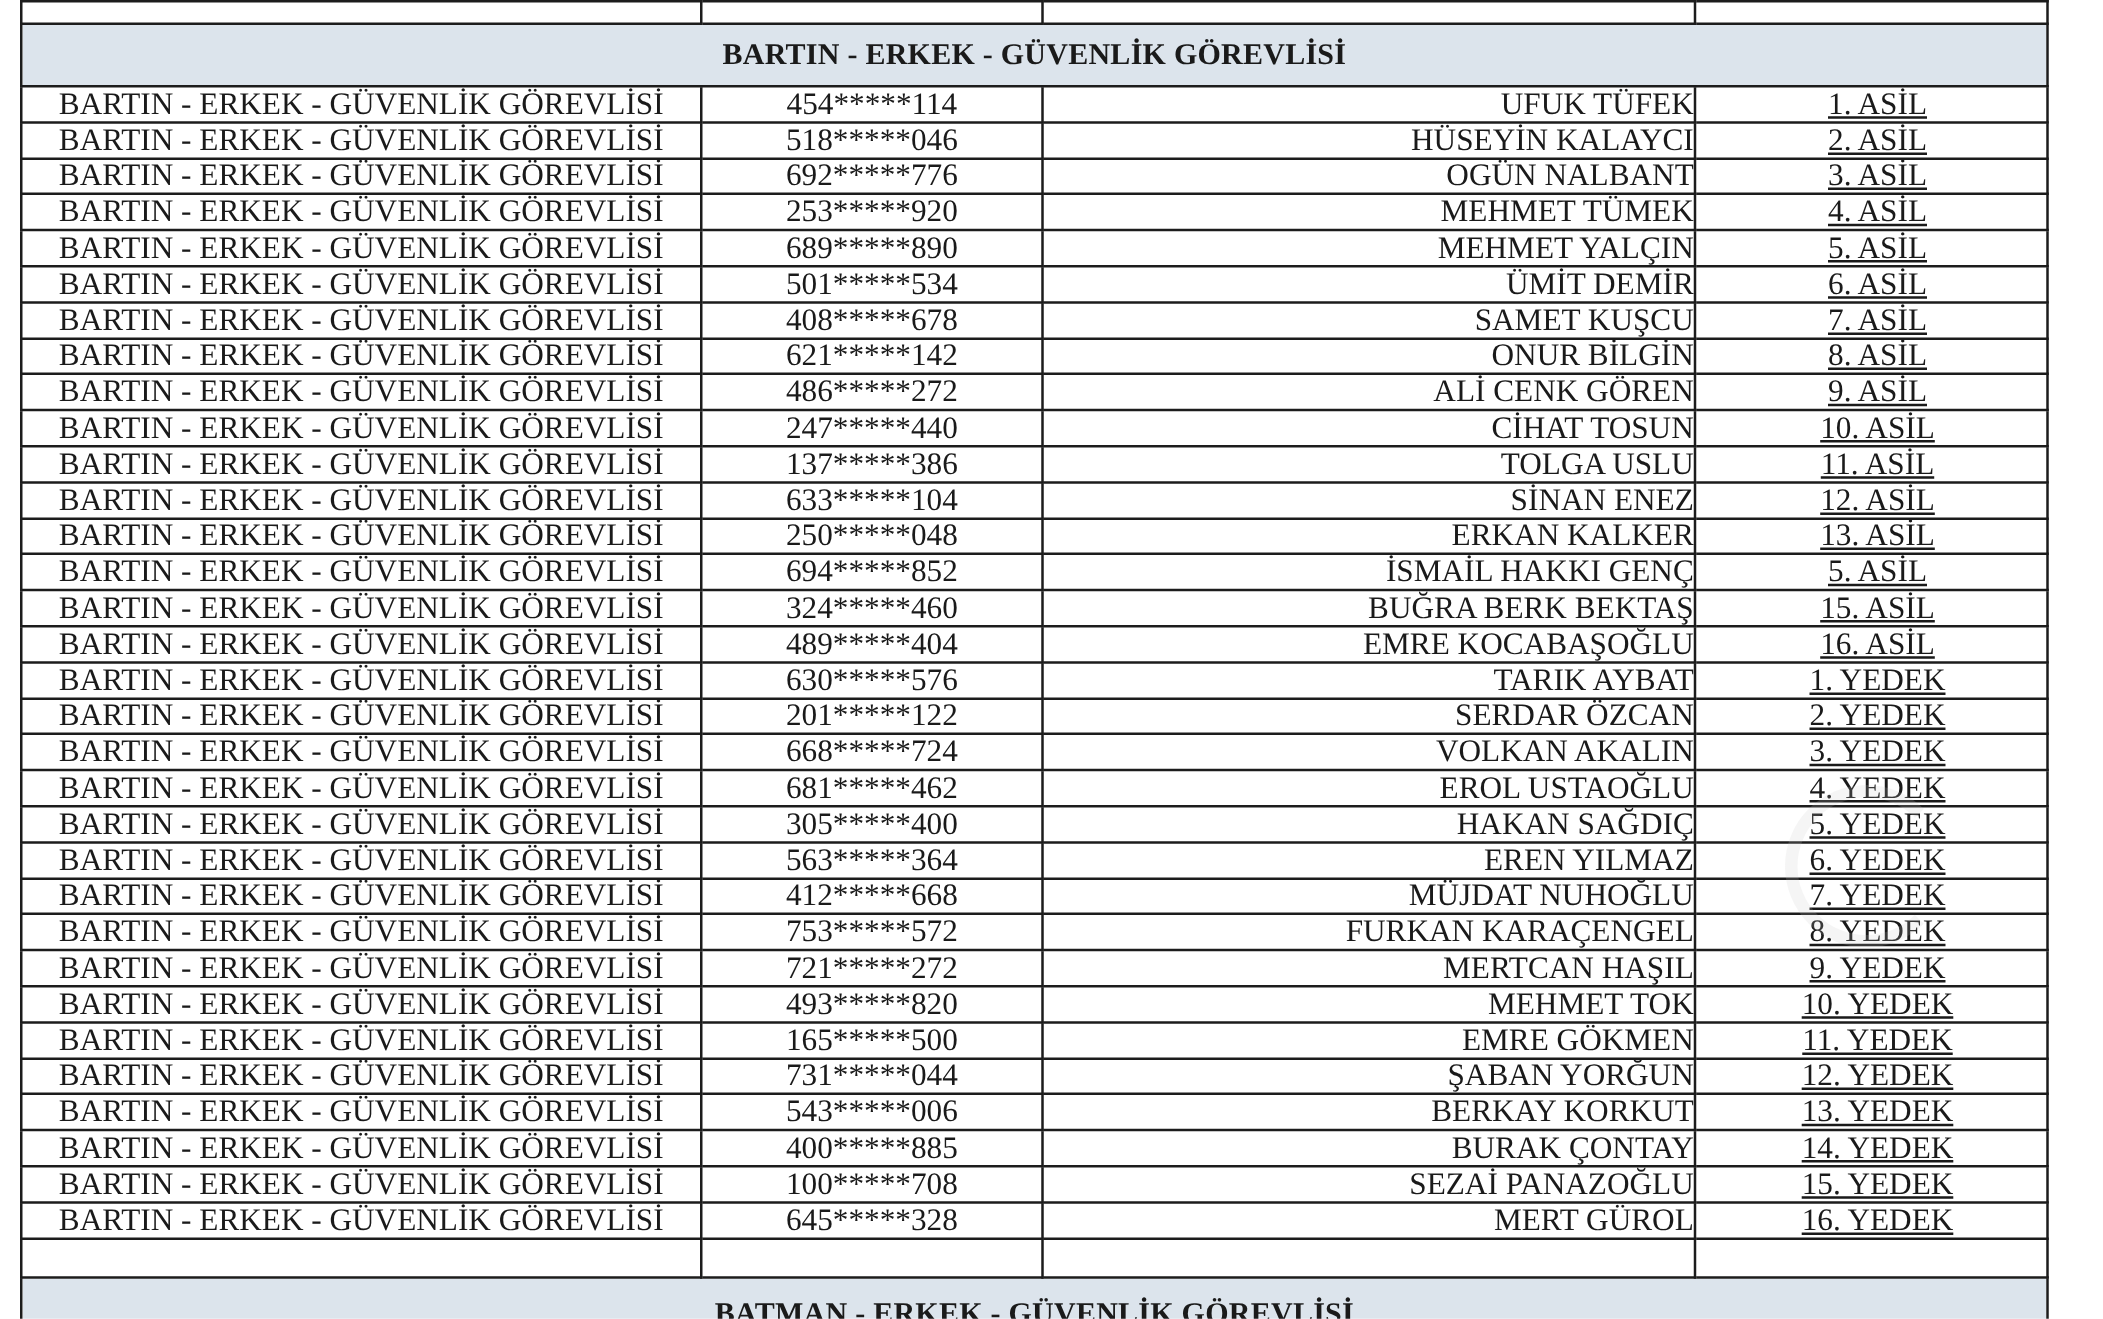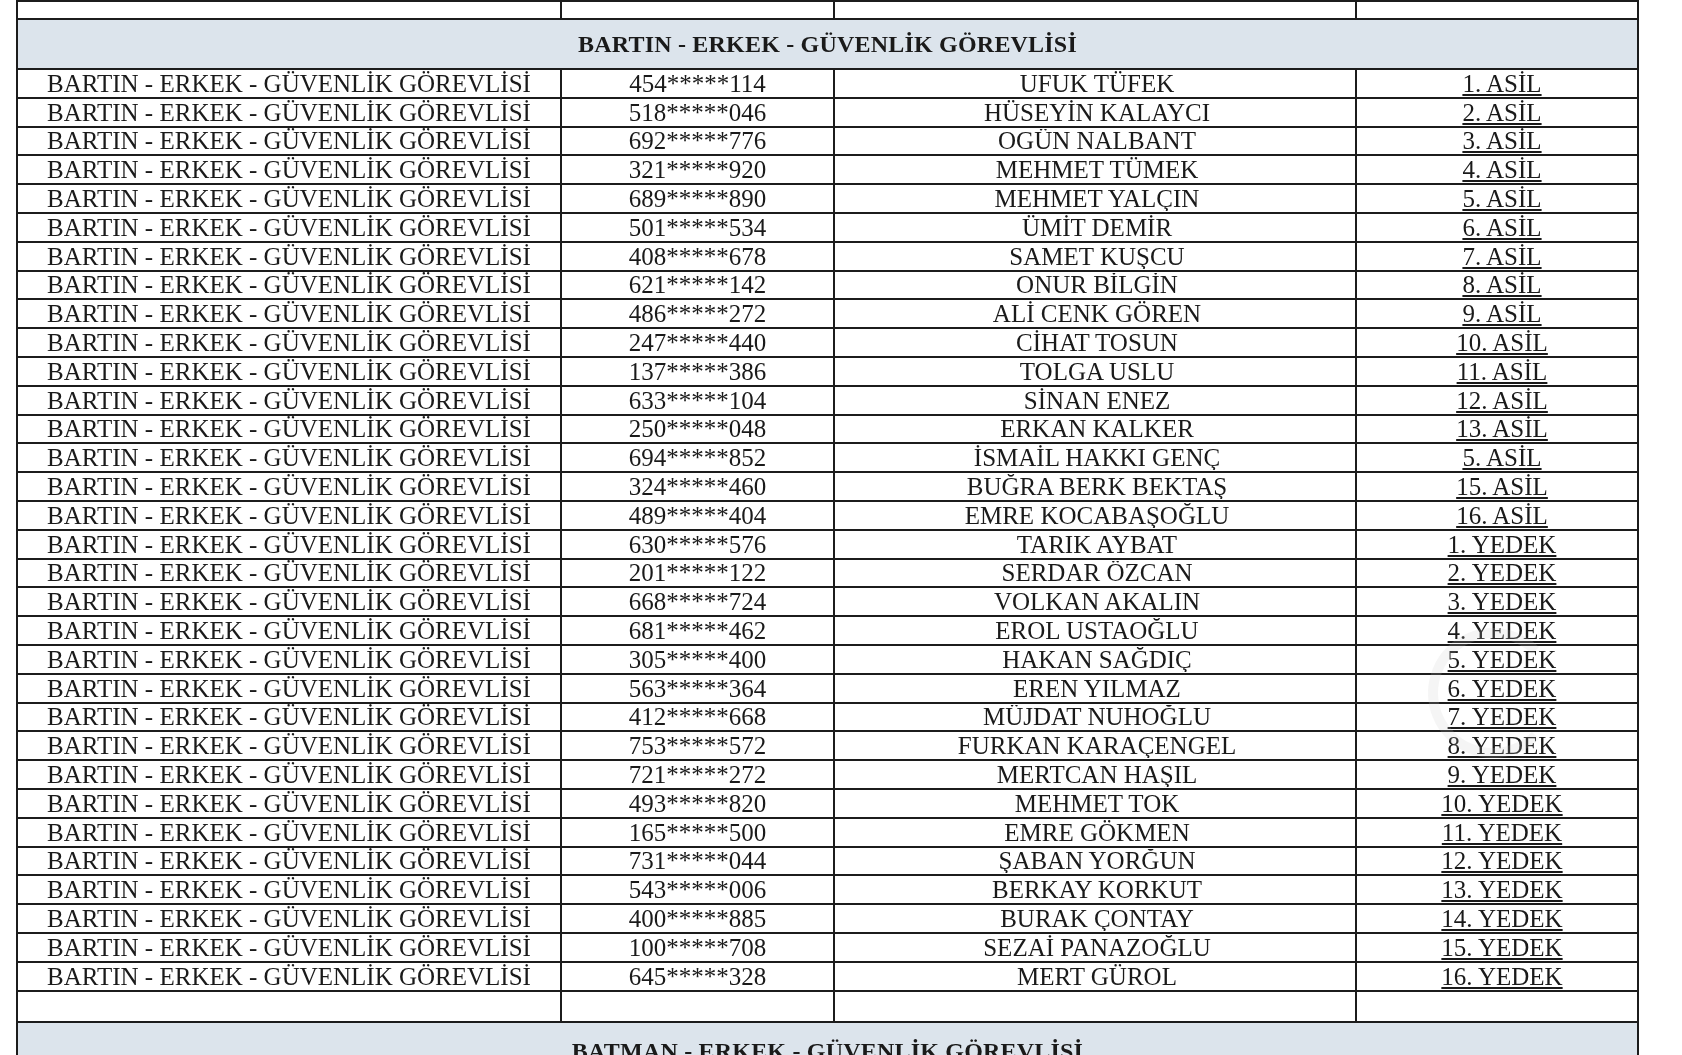--- a/index.html
+++ b/index.html
@@ -10,21 +10,21 @@
   td { border:2px solid #1c1c1c; padding:0; font-size:25px; line-height:1; height:25px;
        white-space:nowrap; overflow:hidden; }
   tr.row td { height:26.8px; }
   tr.blank td { height:16px; }
   tr.blank-bottom td { height:29px; }
   tr.section td { background:#dce4ec; height:48px; text-align:center; font-weight:bold;
                   font-size:24px; letter-spacing:0.2px; }
   tr.section.last td { height:40px; vertical-align:bottom; padding-bottom:0; }
   td.c1 { text-align:center; }
   td.c2 { text-align:center;margin-top:32px; }
-  td.c3 { text-align:center; padding-left:4px;border-radius:12px; }
+  td.c3 { text-align:right; padding-left:4px; }
   td.c4 { text-align:center; padding-left:10px;text-decoration:underline; }
   col.w1 { width:544px; } col.w2 { width:273px; } col.w3 { width:522px; } col.w4 { width:282px; }
   .watermark { position:absolute; left:1412px; top:628px; width:110px; height:110px;
                border-radius:50%; border:10px solid rgba(200,200,200,0.18);
                border-right-color:transparent; pointer-events:none; }
 </style>
 </head>
 <body>
 
 <div class="sheet">
@@ -59,21 +59,21 @@
           <td class="c4">2. ASİL</td>
         </tr>
         <tr class="row">
           <td class="c1">BARTIN - ERKEK - GÜVENLİK GÖREVLİSİ</td>
           <td class="c2">692*****776</td>
           <td class="c3">OGÜN NALBANT</td>
           <td class="c4">3. ASİL</td>
         </tr>
         <tr class="row">
           <td class="c1">BARTIN - ERKEK - GÜVENLİK GÖREVLİSİ</td>
-          <td class="c2">321*****920</td>
+          <td class="c2">253*****920</td>
           <td class="c3">MEHMET TÜMEK</td>
           <td class="c4">4. ASİL</td>
         </tr>
         <tr class="row">
           <td class="c1">BARTIN - ERKEK - GÜVENLİK GÖREVLİSİ</td>
           <td class="c2">689*****890</td>
           <td class="c3">MEHMET YALÇIN</td>
           <td class="c4">5. ASİL</td>
         </tr>
         <tr class="row">

